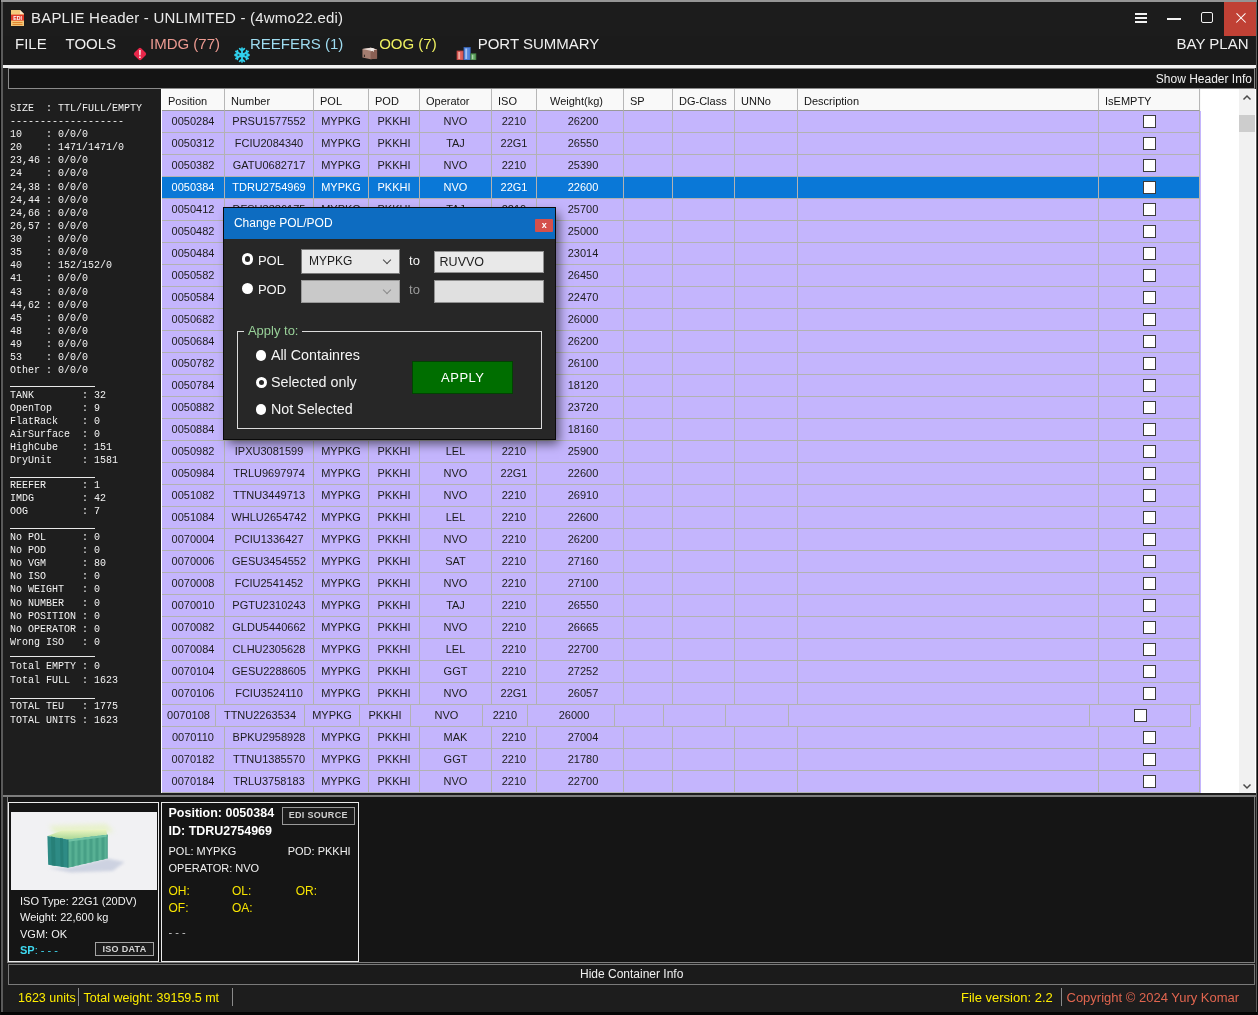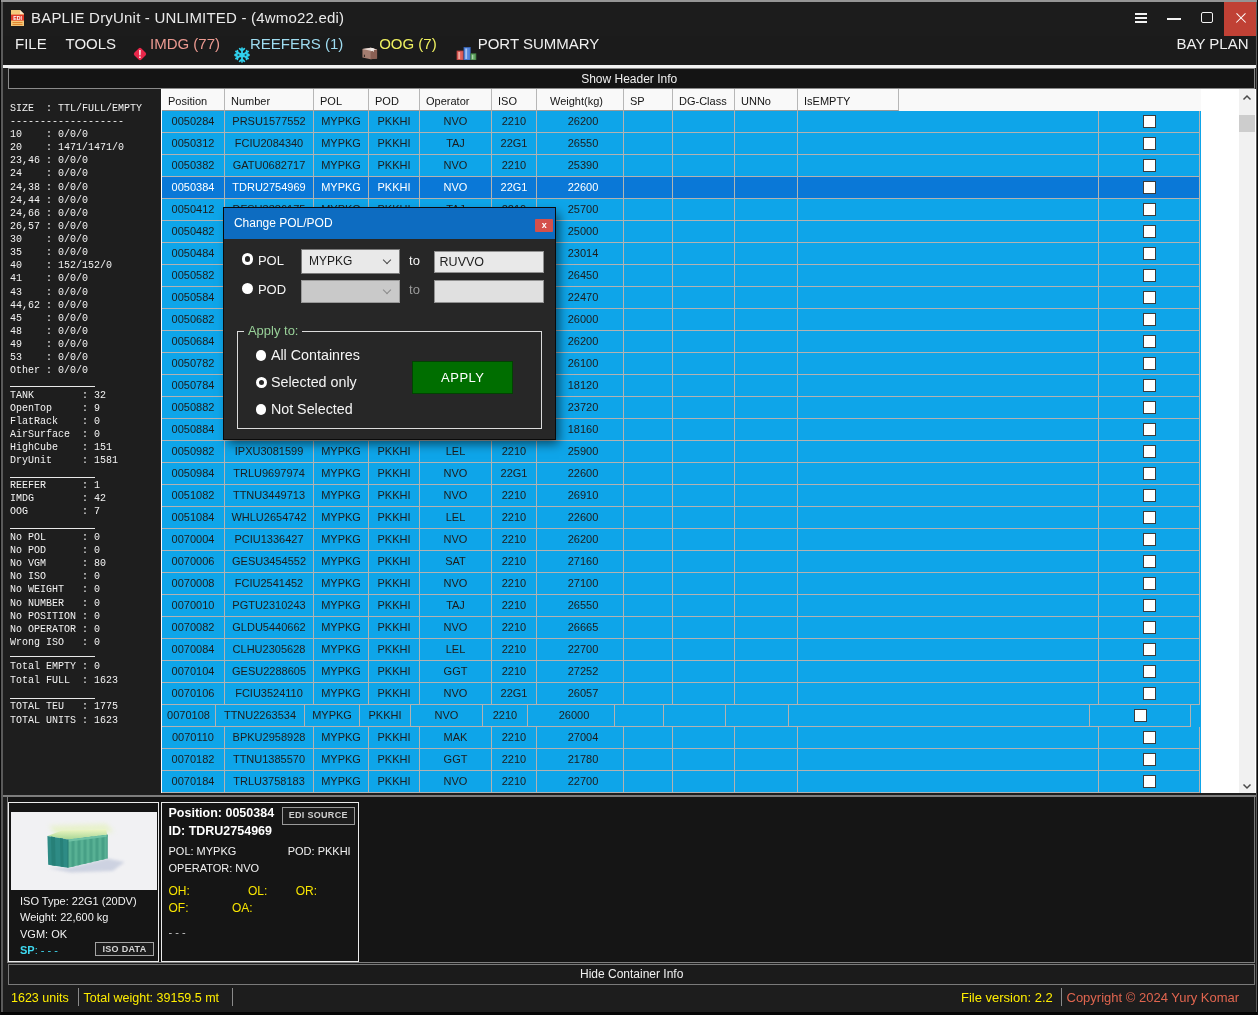--- a/index.html
+++ b/index.html
@@ -19,29 +19,29 @@
 #maxbtn{left:1201px;top:11.9px;width:11.6px;height:11.4px;border:1.4px solid #f2f2f2;border-radius:2px}
 #closebtn{left:1223.7px;top:0;width:34.3px;height:35.8px;background:#c04135;z-index:40}
 .xl{position:absolute;left:50%;top:50%;width:13px;height:1.3px;background:#fff}
 .xl1{transform:translate(-50%,-50%) rotate(45deg)}
 .xl2{transform:translate(-50%,-50%) rotate(-45deg)}
 
 #menubar{left:2px;top:36px;width:1253px;height:29.3px;background:#1b1b1b}
 .mi{position:absolute;top:36px;height:16px;line-height:16px;font-size:15px;color:#f0f0f0}
 
 #whiteline{left:2px;top:65.3px;width:1253.5px;height:2.3px;background:#f2f2f2}
-#showbar{left:8px;top:67.6px;width:1247.4px;height:21.7px;background:#141414;border:1px solid #8a8a8a;color:#f0f0f0;font-size:12px;text-align:center;line-height:20px}
+#showbar{left:8px;top:67.6px;width:1247.4px;height:21.7px;background:#141414;border:1px solid #8a8a8a;color:#f0f0f0;font-size:12px;text-align:right;line-height:20px}
 
 #gridbg{left:160.5px;top:89.3px;width:1095px;height:704.1px;background:#fff}
 #hdrrow{left:162px;top:89.3px;width:1039px;height:21.9px;background:#f9f9f9;display:flex}
 .hc{border-right:1px solid #b7b7b7;border-bottom:1px solid #999;font-size:11px;color:#141414;padding-left:6px;line-height:24px;height:21.9px}
 .hc:nth-child(7){padding-left:13px}
 .c:nth-child(7){text-indent:6px}
 #rows{left:162px;top:111.2px;width:1039px}
-.row{display:flex;height:22px;background:#0ea5e9}
+.row{display:flex;height:22px;background:#c4b5fd}
 .c{border-right:1px solid #b2b2b2;border-bottom:1px solid #b2b2b2;font-size:11px;color:#1c1c1c;text-align:center;line-height:21px;height:22px}
 .row.sel .c{background:#0a78d7;color:#fff}
 .cb{width:13px;height:13px;border:1.6px solid #3c3c3c;background:#fff;margin:3.5px auto 0}
 
 #sbar{left:1239px;top:89.3px;width:16.4px;height:704.1px;background:#f1f1f1}
 #sthumb{left:1239px;top:114.7px;width:16.4px;height:17px;background:#cdcdcd}
 .sarr{position:absolute;left:1242.2px;width:10px;height:10px}
 
 #sidebar{left:2px;top:89.3px;width:158.5px;height:705.7px;background:#1e1e1e}
 pre{font-family:"Liberation Mono",monospace;font-size:10px;line-height:13.13px;color:#f2f2f2;position:absolute;left:10px}
@@ -75,21 +75,21 @@
 .dlbl.g{font-size:14.3px}
 .dsel{position:absolute;left:77.2px;width:99px;background:#e9e9e9;border:1px solid #7a7a7a;font-size:12px;color:#1a1a1a;padding-left:7px}
 .dinp{position:absolute;left:209.7px;width:110px;background:#e9e9e9;border:1px solid #919191;font-size:12.5px;color:#222;padding-left:5px}
 .chev{position:absolute;width:6px;height:6px;border-right:1.4px solid #4a4a4a;border-bottom:1.4px solid #4a4a4a;transform:rotate(45deg)}
 #grpbox{left:12.7px;top:122.4px;width:305px;height:98.7px;border:1px solid #dcdcdc}
 #grplbl{position:absolute;left:20px;top:114.9px;font-size:13px;color:#98d098;background:#272727;padding:0 4px;height:15px;line-height:15px}
 #applybtn{left:188.2px;top:153.1px;width:101.4px;height:32.9px;background:#006e00;border:1px solid #024202;color:#fff;font-size:13px;letter-spacing:0.5px;text-align:center;line-height:31px}
 </style></head>
 <body>
 <div class="abs" id="titlebar"></div>
-<div class="abs" id="title">BAPLIE DryUnit - UNLIMITED - (4wmo22.edi)</div>
+<div class="abs" id="title">BAPLIE Header - UNLIMITED - (4wmo22.edi)</div>
 <svg class="abs" style="left:10.5px;top:9.5px" width="13" height="16" viewBox="0 0 13 16">
   <path d="M0 0 L9 0 L13 4 L13 16 L0 16 Z" fill="#f5c97a"></path>
   <path d="M9 0 L13 4 L9 4 Z" fill="#fbe8c8"></path>
   <rect x="0" y="4.6" width="13" height="6" fill="#e03a28"></rect>
   <text x="6.5" y="9.5" font-size="5.2" font-weight="bold" fill="#fff" text-anchor="middle" font-family="Liberation Sans">EDI</text>
   <rect x="1.5" y="12" width="10" height="1.1" fill="#e08830"></rect>
   <rect x="1.5" y="14" width="10" height="1.1" fill="#e08830"></rect>
 </svg>
 <div class="abs" id="ham1"></div>
 <div class="abs" id="ham2"></div>
@@ -197,20 +197,21 @@
     <div class="hc" style="width:63px">Position</div>
     <div class="hc" style="width:89px">Number</div>
     <div class="hc" style="width:55px">POL</div>
     <div class="hc" style="width:51px">POD</div>
     <div class="hc" style="width:72px">Operator</div>
     <div class="hc" style="width:45px">ISO</div>
     <div class="hc" style="width:87px">Weight(kg)</div>
     <div class="hc" style="width:49px">SP</div>
     <div class="hc" style="width:62px">DG-Class</div>
     <div class="hc" style="width:63px">UNNo</div>
+    <div class="hc" style="width:301px">Description</div>
     <div class="hc" style="width:101px">IsEMPTY</div>
   </div>
 <div class="abs" id="rows">
 <div class="row">
       <div class="c" style="width:63px">0050284</div>
       <div class="c" style="width:89px">PRSU1577552</div>
       <div class="c" style="width:55px">MYPKG</div>
       <div class="c" style="width:51px">PKKHI</div>
       <div class="c" style="width:72px">NVO</div>
       <div class="c" style="width:45px">2210</div>
@@ -754,28 +755,28 @@
 <div class="c1t" id="spline" style="top:943px"><b>SP</b>: - - -</div>
 <div class="abs" id="isodata">ISO DATA</div>
 <div class="abs" id="card2"></div>
 <div class="c2b" style="left:168.5px;top:805.5px">Position: 0050384</div>
 <div class="abs" id="edisrc">EDI SOURCE</div>
 <div class="c2b" style="left:168.5px;top:824px">ID: TDRU2754969</div>
 <div class="c2t" style="left:168.5px;top:844px">POL: MYPKG</div>
 <div class="c2t" style="left:287.7px;top:844px">POD: PKKHI</div>
 <div class="c2t" style="left:168.5px;top:860.5px">OPERATOR: NVO</div>
 <div class="c2t yl" style="left:168.5px;top:884px">OH:</div>
-<div class="c2t yl" style="left:248px;top:884px">OL:</div>
+<div class="c2t yl" style="left:232px;top:884px">OL:</div>
 <div class="c2t yl" style="left:295.7px;top:884px">OR:</div>
 <div class="c2t yl" style="left:168.5px;top:900.5px">OF:</div>
 <div class="c2t yl" style="left:232px;top:900.5px">OA:</div>
 <div class="c2t" style="left:168.5px;top:925px;color:#c8c8c8">- - -</div>
 <div class="abs" id="hidebar">Hide Container Info</div>
 <div class="abs" id="statusbar"></div>
-<div class="st" style="left:11px">1623 units</div>
+<div class="st" style="left:18px">1623 units</div>
 <div class="stv" style="left:77.5px"></div>
 <div class="st" style="left:83.6px">Total weight: 39159.5 mt</div>
 <div class="stv" style="left:232px"></div>
 <div class="st big" style="left:961px">File version: 2.2</div>
 <div class="stv" style="left:1060.5px"></div>
 <div class="st big" style="left:1066.5px;color:#e0654f">Copyright © 2024 Yury Komar</div>
 <div class="abs" id="dlg">
   <div class="abs" id="dlgtitle">Change POL/POD</div>
   <div class="abs" id="dlgclose">x</div>
   <div class="radio donut" style="left:17.7px;top:45.2px"></div>

